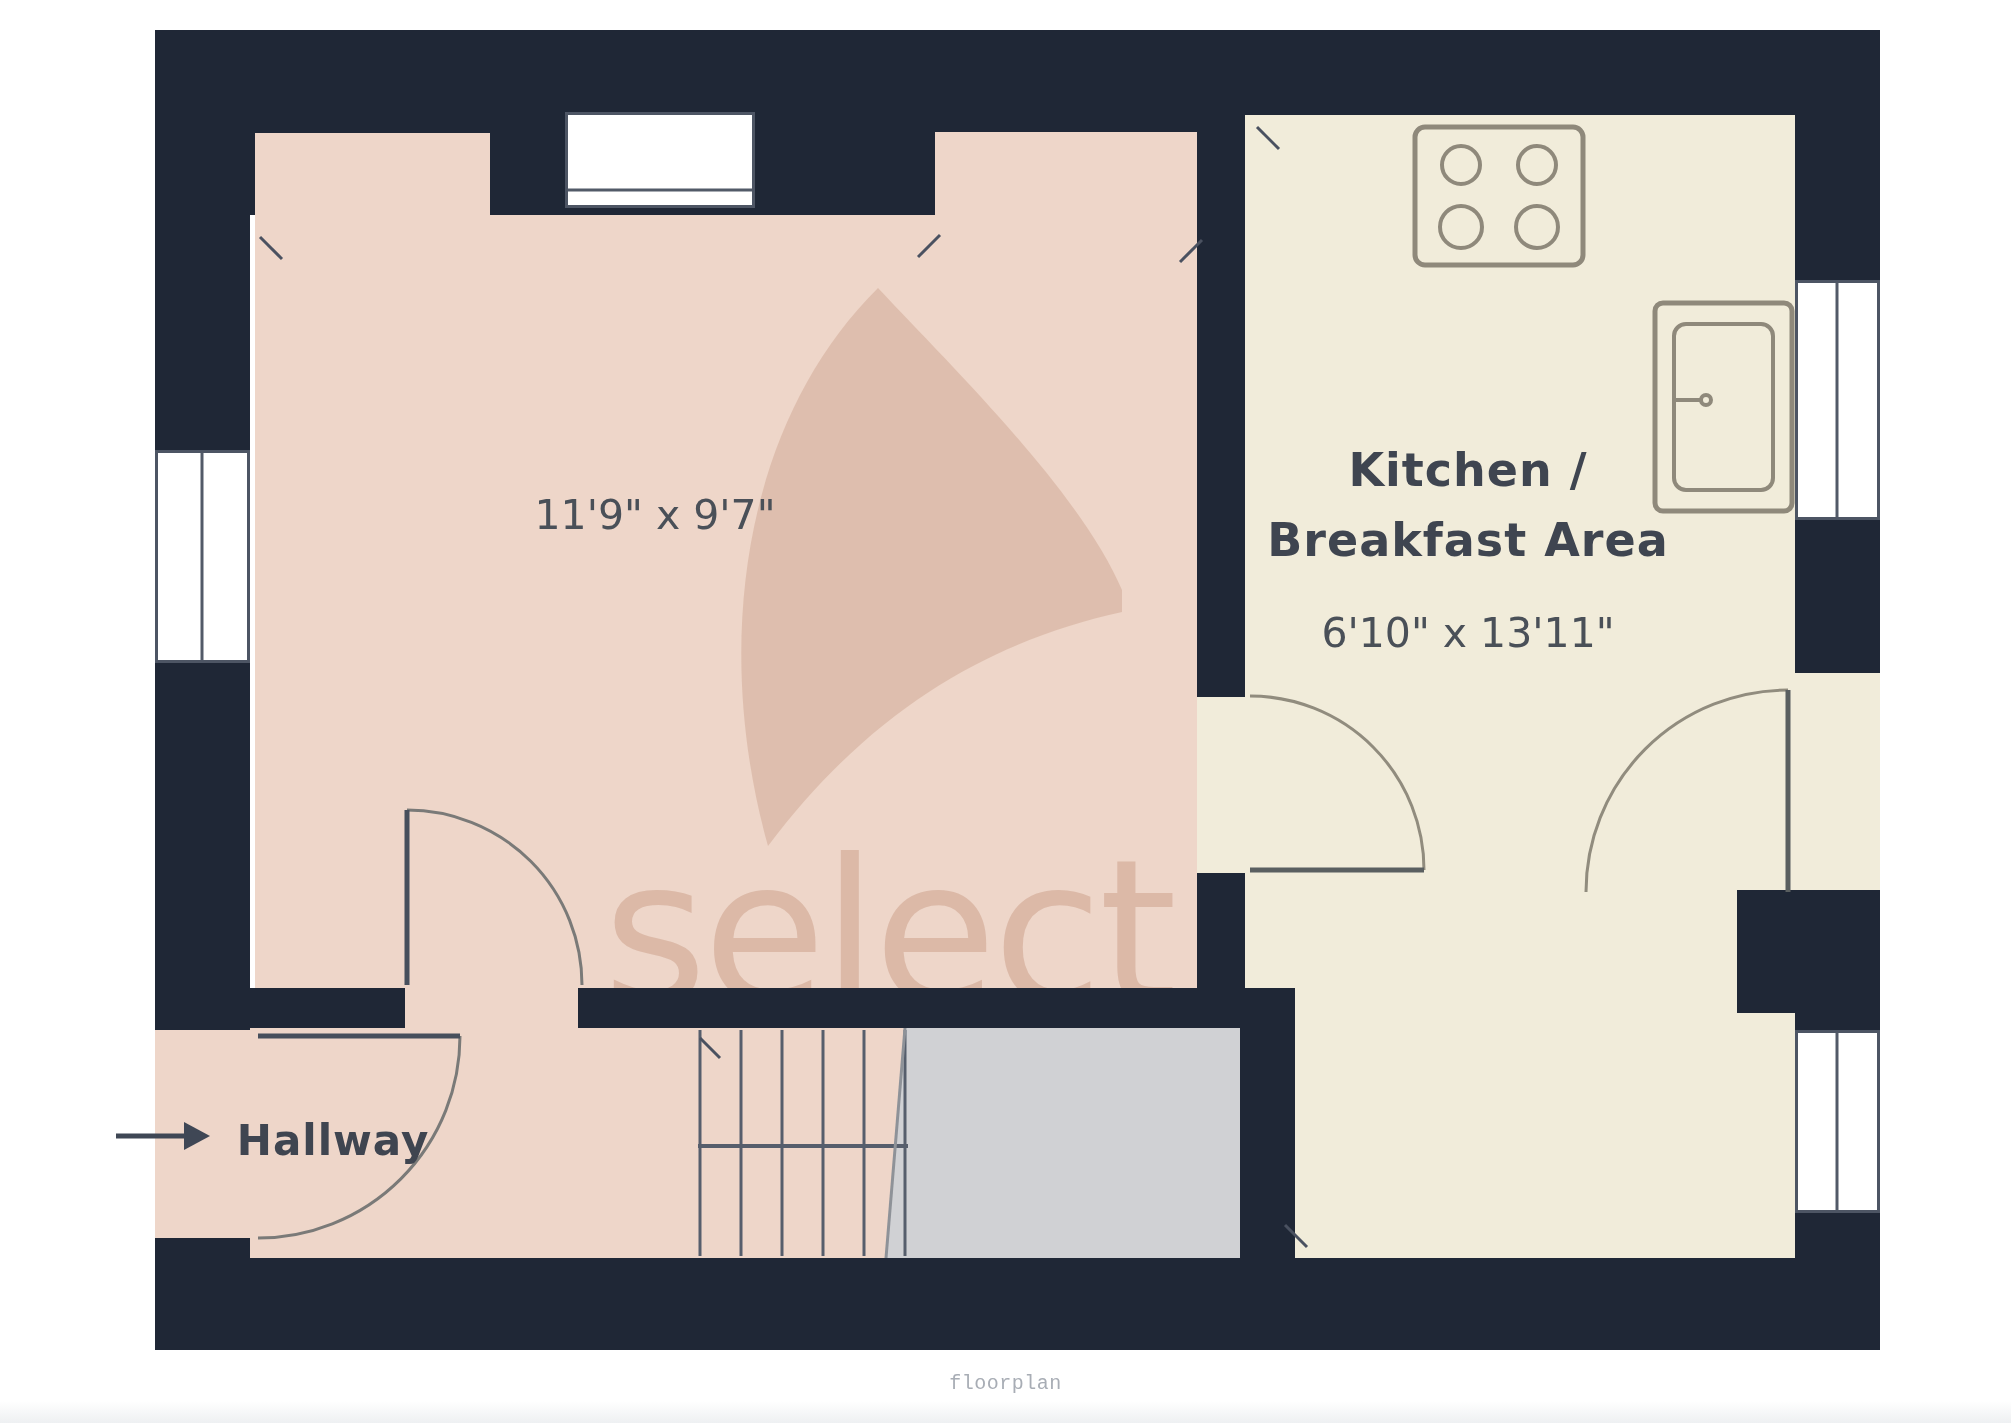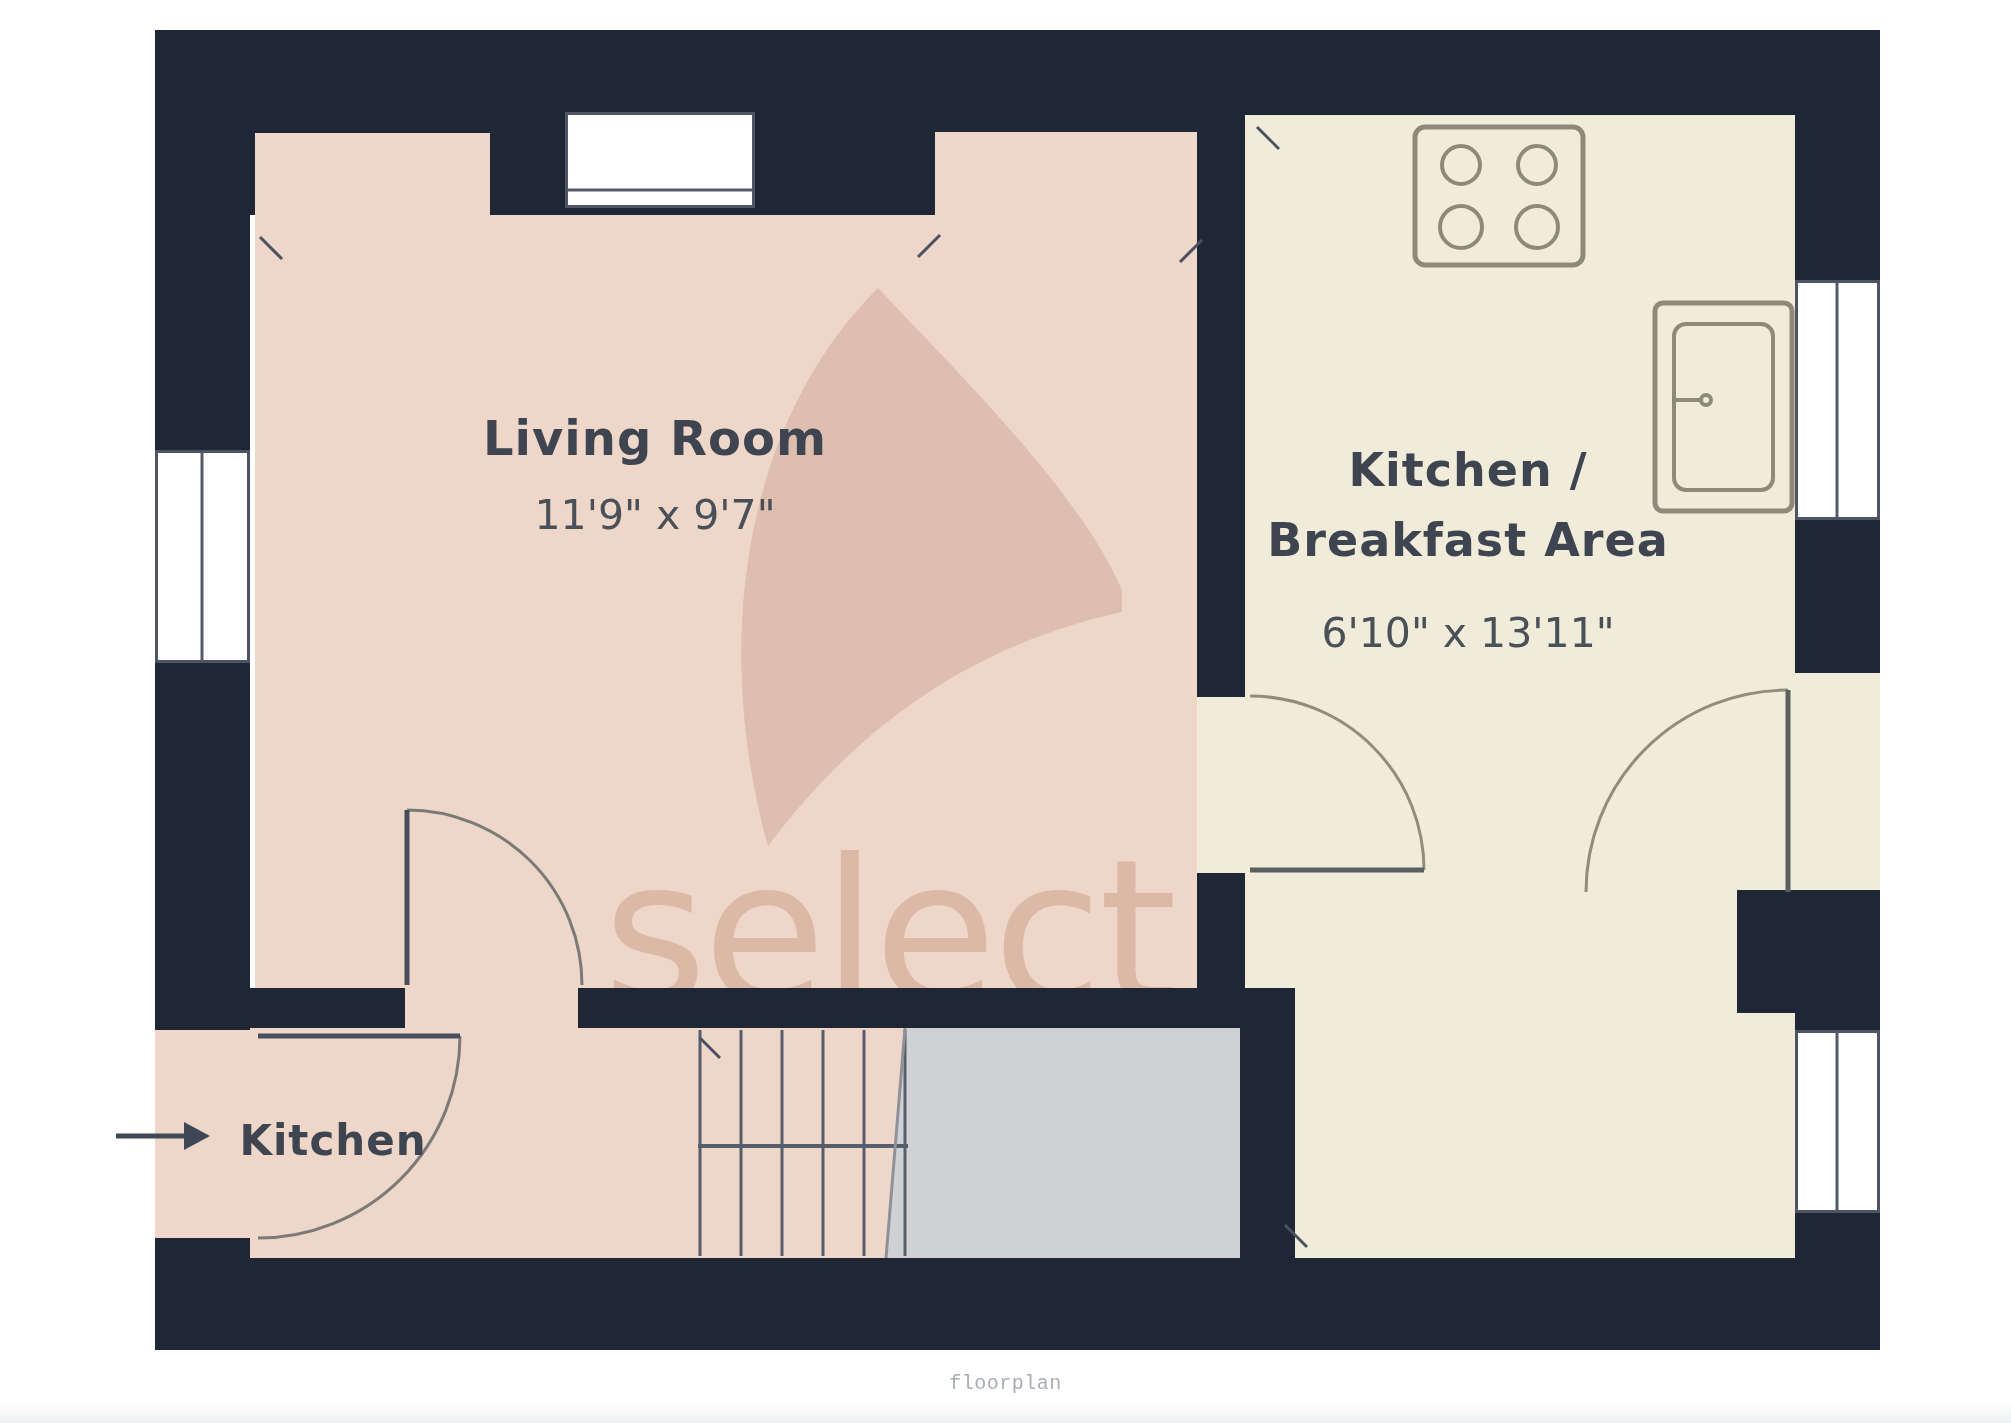--- a/index.html
+++ b/index.html
@@ -140,24 +140,23 @@
       <line x1="1674" y1="400" x2="1702" y2="400" stroke-width="4"></line>
       <circle cx="1706" cy="400" r="5" stroke-width="4"></circle>
     </g>
 
     <g>
       <line x1="116" y1="1136" x2="184" y2="1136" stroke="#3f4755" stroke-width="5"></line>
       <polygon points="184,1122 210,1136 184,1150" fill="#3f4755"></polygon>
     </g>
   </svg>
 
-  <div class="room-label" style="left:655px;top:438px;">Living Room</div>
   <div class="room-dims" style="left:655px;top:515px;">11'9" x 9'7"</div>
 
   <div class="room-label kitchen-label" style="left:1468px;top:470px;">Kitchen /</div>
   <div class="room-label kitchen-label" style="left:1468px;top:540px;">Breakfast Area</div>
   <div class="room-dims" style="left:1468px;top:633px;">6'10" x 13'11"</div>
 
-  <div class="room-label hallway-label" style="left:333px;top:1140px;">Kitchen</div>
+  <div class="room-label hallway-label" style="left:333px;top:1140px;">Hallway</div>
 
   <div class="footer">floorplan</div>
   <div class="bottom-band"></div>
 </div>
 
 </body></html>

